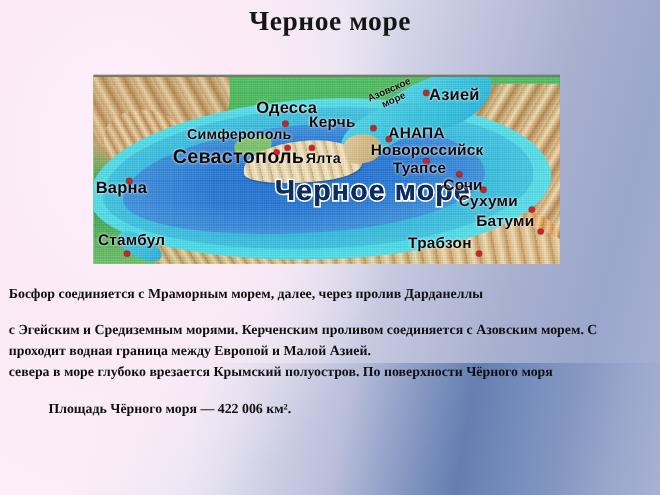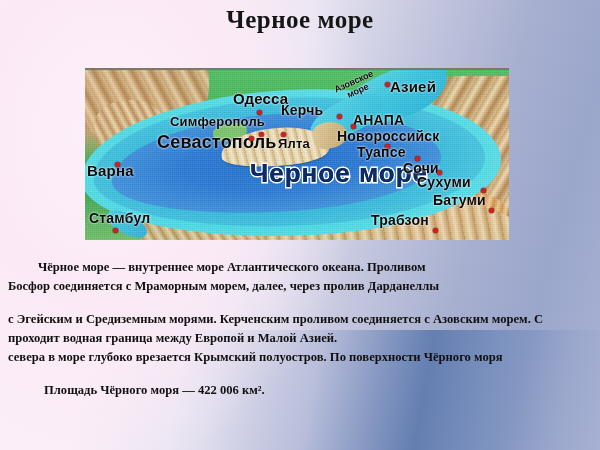--- a/index.html
+++ b/index.html
@@ -232,21 +232,20 @@
         <div class="dot" style="position: absolute; left: 404px; top: 138px; background: rgb(208, 32, 32);"></div>
         <div class="mlabel" style="left: 286px; top: 142px; font-size: 14px;">Трабзон</div>
         <div class="dot" style="position: absolute; left: 348px; top: 158px; background: rgb(208, 32, 32);"></div>
         <div class="mlabel" style="left: 4px; top: 140px; font-size: 14px;">Стамбул</div>
         <div class="dot" style="position: absolute; left: 28px; top: 158px; background: rgb(208, 32, 32);"></div>
       </div>
   </div>
 </div>
 
 <div class="body-text">
-  <p class="indent">Чёрное  море  —   внутреннее море  Атлантического океана. Проливом</p>
   <p>Босфор соединяется с Мраморным  морем, далее, через пролив  Дарданеллы</p>
   <div class="p-gap"></div>
   <p>с Эгейским и Средиземным морями. Керченским проливом соединяется с Азовским морем. С</p>
   <p>проходит водная граница между  Европой и Малой Азией.</p>
   <p>севера в море глубоко врезается  Крымский полуостров. По поверхности Чёрного моря</p>
   <div class="p-gap"></div>
   <p class="indent3">Площадь Чёрного моря — 422 006 км².</p>
 </div>
 
 </body></html>

